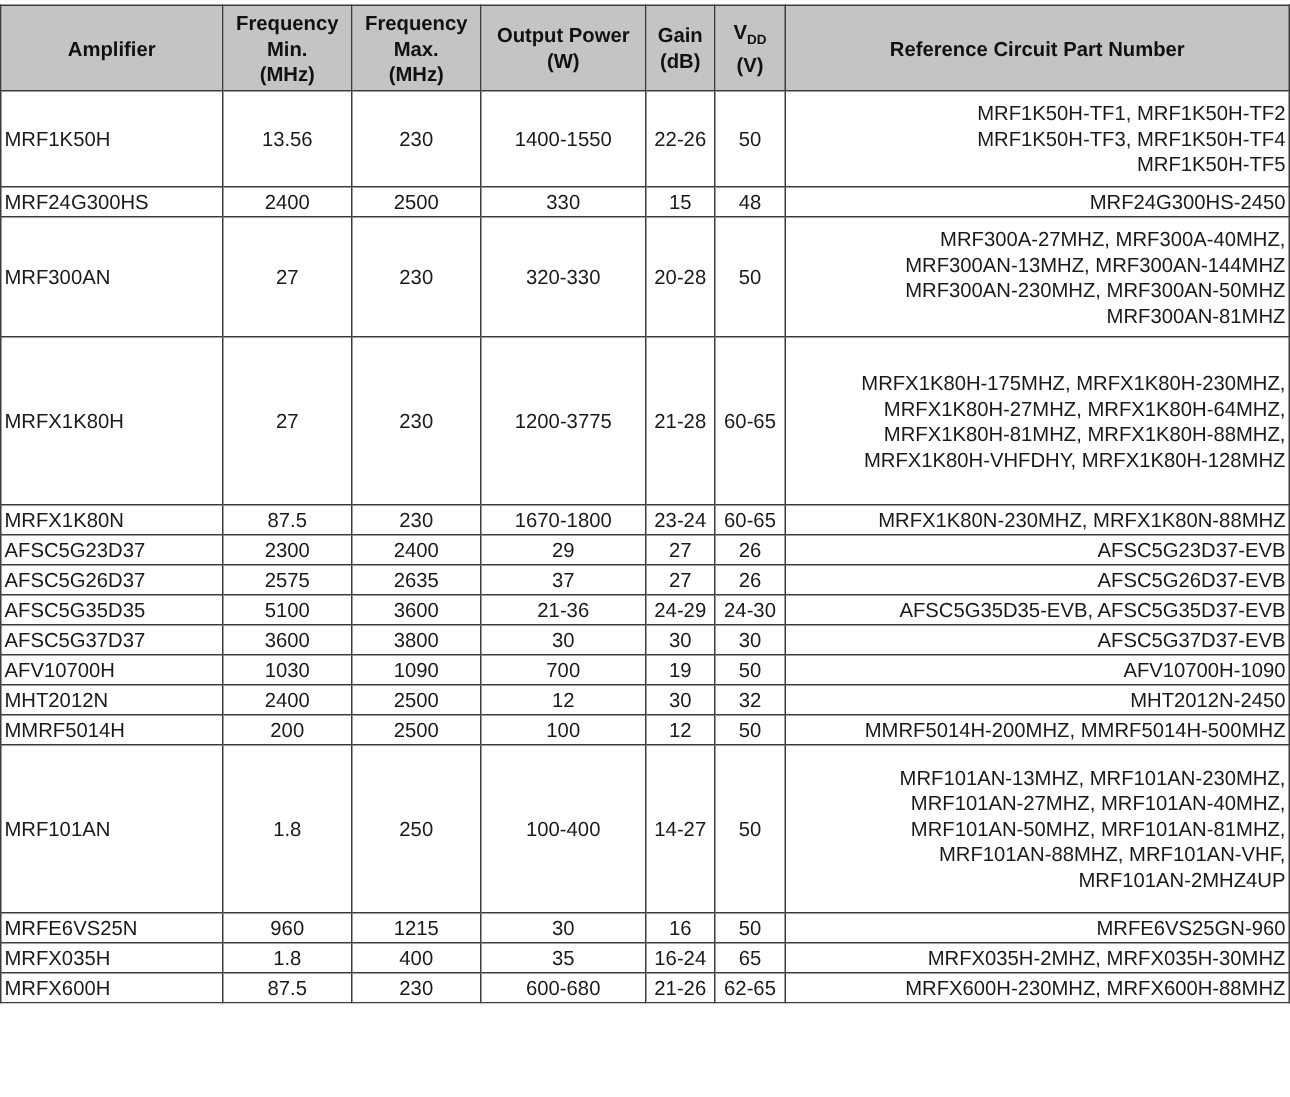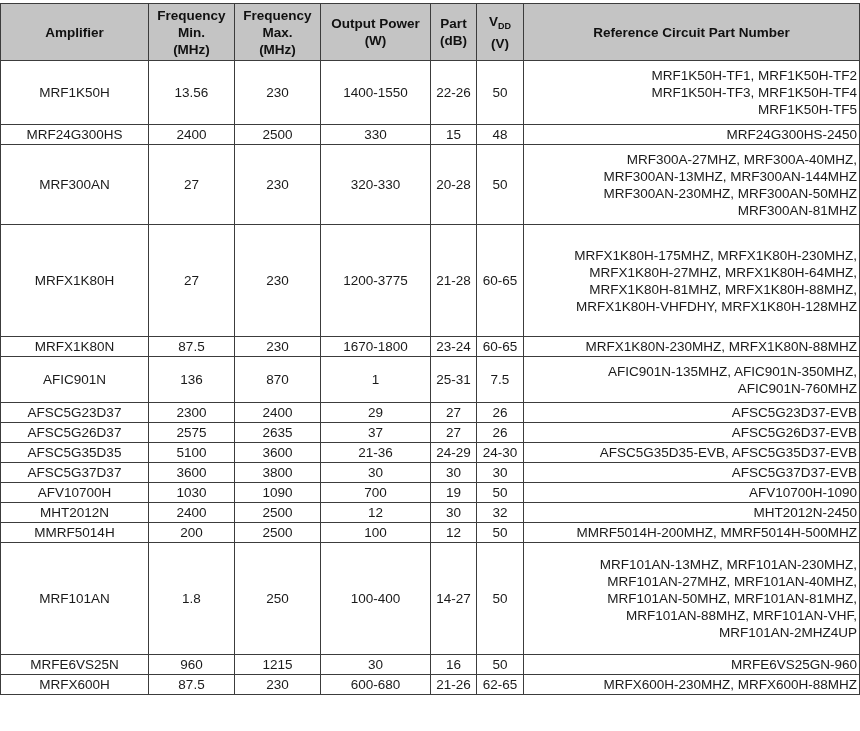--- a/index.html
+++ b/index.html
@@ -34,21 +34,21 @@
     height: 54px;
     white-space: pre-line;
     color: #111;
   }
   .amp-table thead th sub {
     font-size: 9px;
     vertical-align: -3px;
     font-weight: bold;
     margin-top: 12px;
   }
-  .c-amp  { text-align: center; white-space: nowrap; }
+  .c-amp  { text-align: left; white-space: nowrap; }
   .c-num  { text-align: center; white-space: nowrap; }
   .c-ref  { text-align: right; padding-left: 4px; white-space: pre-line; }
   
   tbody tr           { height: 19px; }
   tbody tr.h-3line   { height: 64px; }
   tbody tr.h-4line   { height: 80px; }
   tbody tr.h-xtall   { height: 112px; }
   tbody tr.h-2line   { height: 46px; }
 </style>
 </head>
@@ -69,21 +69,21 @@
       <tr>
         <th>Amplifier</th>
         <th>Frequency
 Min.
 (MHz)</th>
         <th>Frequency
 Max.
 (MHz)</th>
         <th>Output Power
 (W)</th>
-        <th>Part
+        <th>Gain
 (dB)</th>
         <th><div><span>V</span><sub>DD</sub></div><div>(V)</div></th>
         <th>Reference Circuit Part Number</th>
       </tr>
     </thead>
     <tbody>
         <tr class="h-3line">
     <td class="c-amp">MRF1K50H</td>
     <td class="c-num">13.56</td>
     <td class="c-num">230</td>
@@ -129,30 +129,20 @@
   </tr>
         <tr>
     <td class="c-amp">MRFX1K80N</td>
     <td class="c-num">87.5</td>
     <td class="c-num">230</td>
     <td class="c-num">1670-1800</td>
     <td class="c-num">23-24</td>
     <td class="c-num">60-65</td>
     <td class="c-ref">MRFX1K80N-230MHZ, MRFX1K80N-88MHZ</td>
   </tr>
-        <tr class="h-2line">
-    <td class="c-amp">AFIC901N</td>
-    <td class="c-num">136</td>
-    <td class="c-num">870</td>
-    <td class="c-num">1</td>
-    <td class="c-num">25-31</td>
-    <td class="c-num">7.5</td>
-    <td class="c-ref">AFIC901N-135MHZ, AFIC901N-350MHZ,
-AFIC901N-760MHZ</td>
-  </tr>
         <tr>
     <td class="c-amp">AFSC5G23D37</td>
     <td class="c-num">2300</td>
     <td class="c-num">2400</td>
     <td class="c-num">29</td>
     <td class="c-num">27</td>
     <td class="c-num">26</td>
     <td class="c-ref">AFSC5G23D37-EVB</td>
   </tr>
         <tr>
@@ -225,20 +215,29 @@
         <tr>
     <td class="c-amp">MRFE6VS25N</td>
     <td class="c-num">960</td>
     <td class="c-num">1215</td>
     <td class="c-num">30</td>
     <td class="c-num">16</td>
     <td class="c-num">50</td>
     <td class="c-ref">MRFE6VS25GN-960</td>
   </tr>
         <tr>
+    <td class="c-amp">MRFX035H</td>
+    <td class="c-num">1.8</td>
+    <td class="c-num">400</td>
+    <td class="c-num">35</td>
+    <td class="c-num">16-24</td>
+    <td class="c-num">65</td>
+    <td class="c-ref">MRFX035H-2MHZ, MRFX035H-30MHZ</td>
+  </tr>
+        <tr>
     <td class="c-amp">MRFX600H</td>
     <td class="c-num">87.5</td>
     <td class="c-num">230</td>
     <td class="c-num">600-680</td>
     <td class="c-num">21-26</td>
     <td class="c-num">62-65</td>
     <td class="c-ref">MRFX600H-230MHZ, MRFX600H-88MHZ</td>
   </tr>
       </tbody>
   </table>

